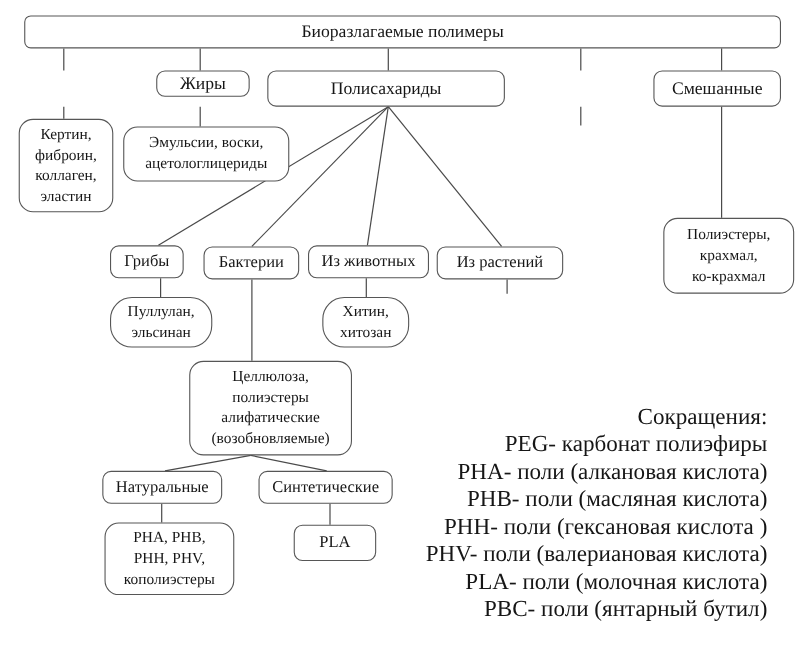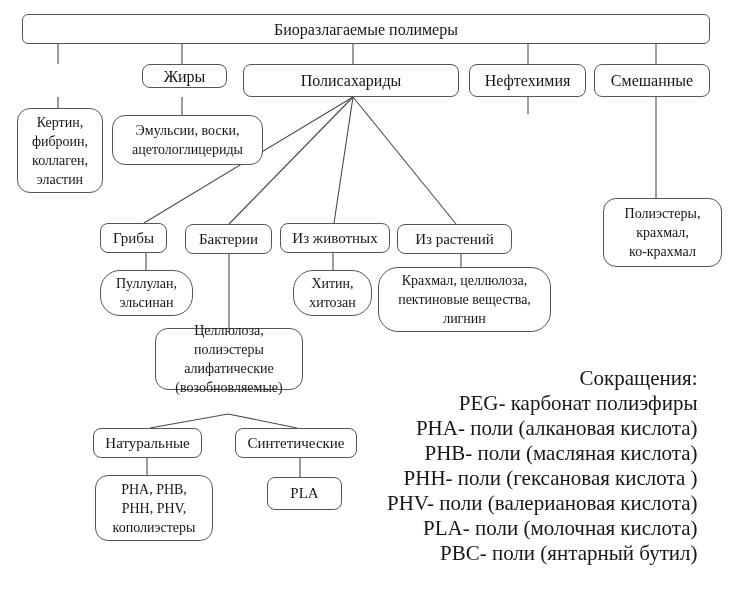--- a/index.html
+++ b/index.html
@@ -67,21 +67,20 @@
     <line x1="228" y1="414" x2="297" y2="428"></line>
 
     <line x1="147" y1="458" x2="147" y2="475"></line>
     <line x1="300" y1="458" x2="300" y2="477"></line>
   </svg>
 
   <div class="node n-root" style="left:22px;top:14px;width:688px;height:30px">Биоразлагаемые полимеры</div>
 
   <div class="node n-cat" style="left:142px;top:64px;width:85px;height:24px">Жиры</div>
   <div class="node n-cat" style="left:243px;top:64px;width:216px;height:33px">Полисахариды</div>
-  <div class="node n-cat" style="left:469px;top:64px;width:117px;height:33px">Нефтехимия</div>
   <div class="node n-cat" style="left:594px;top:64px;width:116px;height:33px">Смешанные</div>
 
   <div class="node r-lg" style="left:17px;top:108px;width:86px;height:85px">Кертин,
 фиброин,
 коллаген,
 эластин</div>
   <div class="node r-lg" style="left:112px;top:115px;width:151px;height:50px">Эмульсии, воски,
 ацетологлицериды</div>
   <div class="node r-lg" style="left:603px;top:198px;width:119px;height:69px">Полиэстеры,
 крахмал,
@@ -89,25 +88,22 @@
 
   <div class="node n-sub" style="left:100px;top:223px;width:67px;height:30px">Грибы</div>
   <div class="node n-sub" style="left:185px;top:224px;width:87px;height:30px">Бактерии</div>
   <div class="node n-sub" style="left:280px;top:223px;width:110px;height:30px">Из животных</div>
   <div class="node n-sub" style="left:397px;top:224px;width:115px;height:30px">Из растений</div>
 
   <div class="node" style="left:100px;top:270px;width:93px;height:46px">Пуллулан,
 эльсинан</div>
   <div class="node" style="left:293px;top:270px;width:79px;height:46px">Хитин,
 хитозан</div>
-  <div class="node" style="left:378px;top:267px;width:173px;height:65px">Крахмал, целлюлоза,
-пектиновые вещества,
-лигнин</div>
 
-  <div class="node r-lg" style="left:155px;top:328px;width:148px;height:62px">Целлюлоза,
+  <div class="node r-lg" style="left:172px;top:328px;width:148px;height:86px">Целлюлоза,
 полиэстеры
 алифатические
 (возобновляемые)</div>
 
   <div class="node n-sub" style="left:93px;top:428px;width:109px;height:30px">Натуральные</div>
   <div class="node n-sub" style="left:235px;top:428px;width:122px;height:30px">Синтетические</div>
 
   <div class="node r-lg" style="left:95px;top:475px;width:118px;height:66px">PHA, PHB,
 PHH, PHV,
 кополиэстеры</div>

